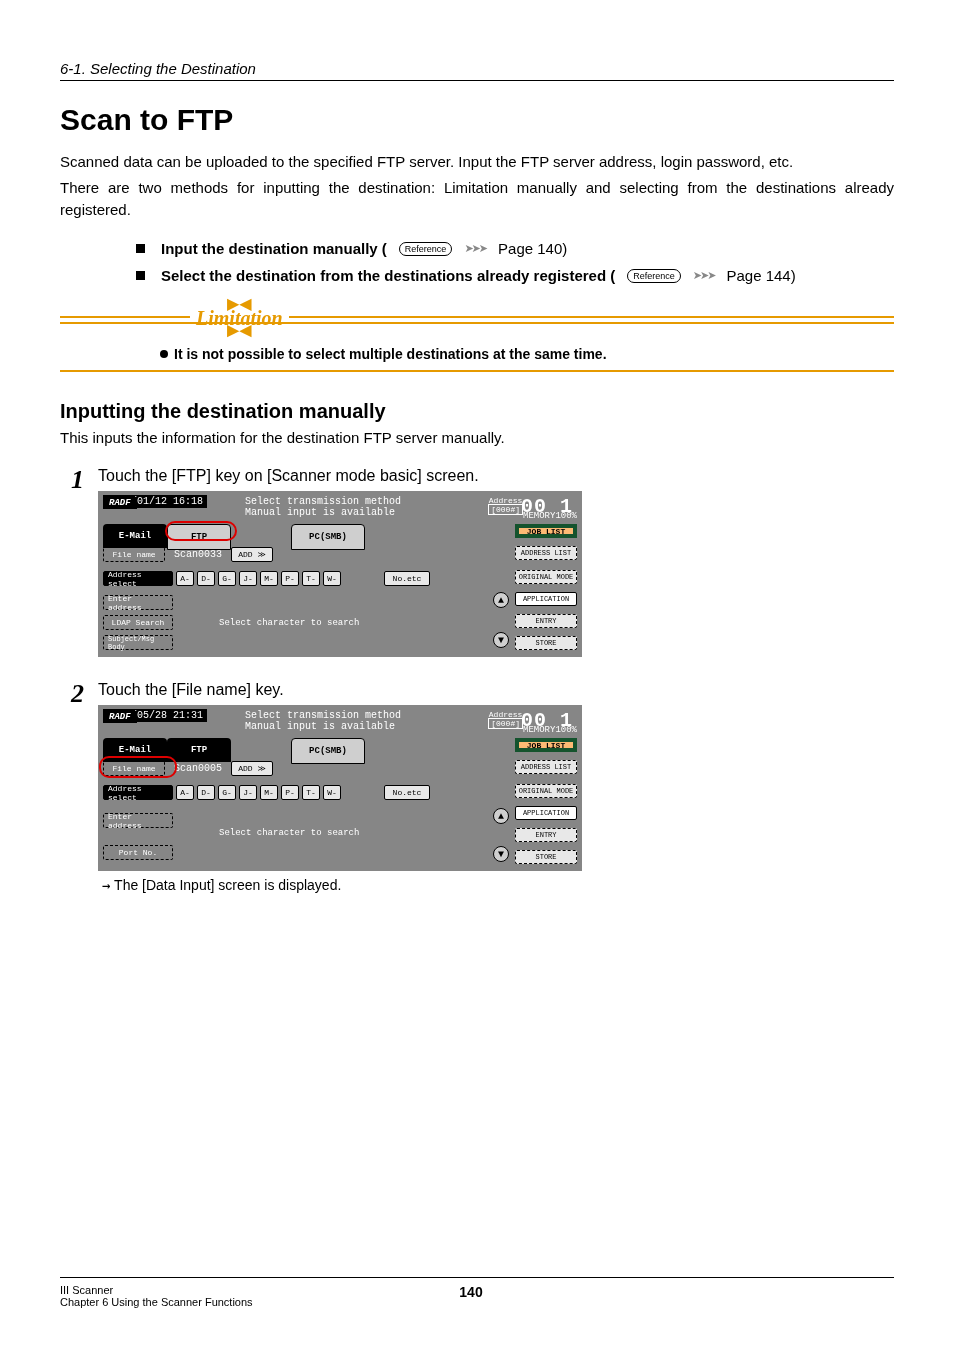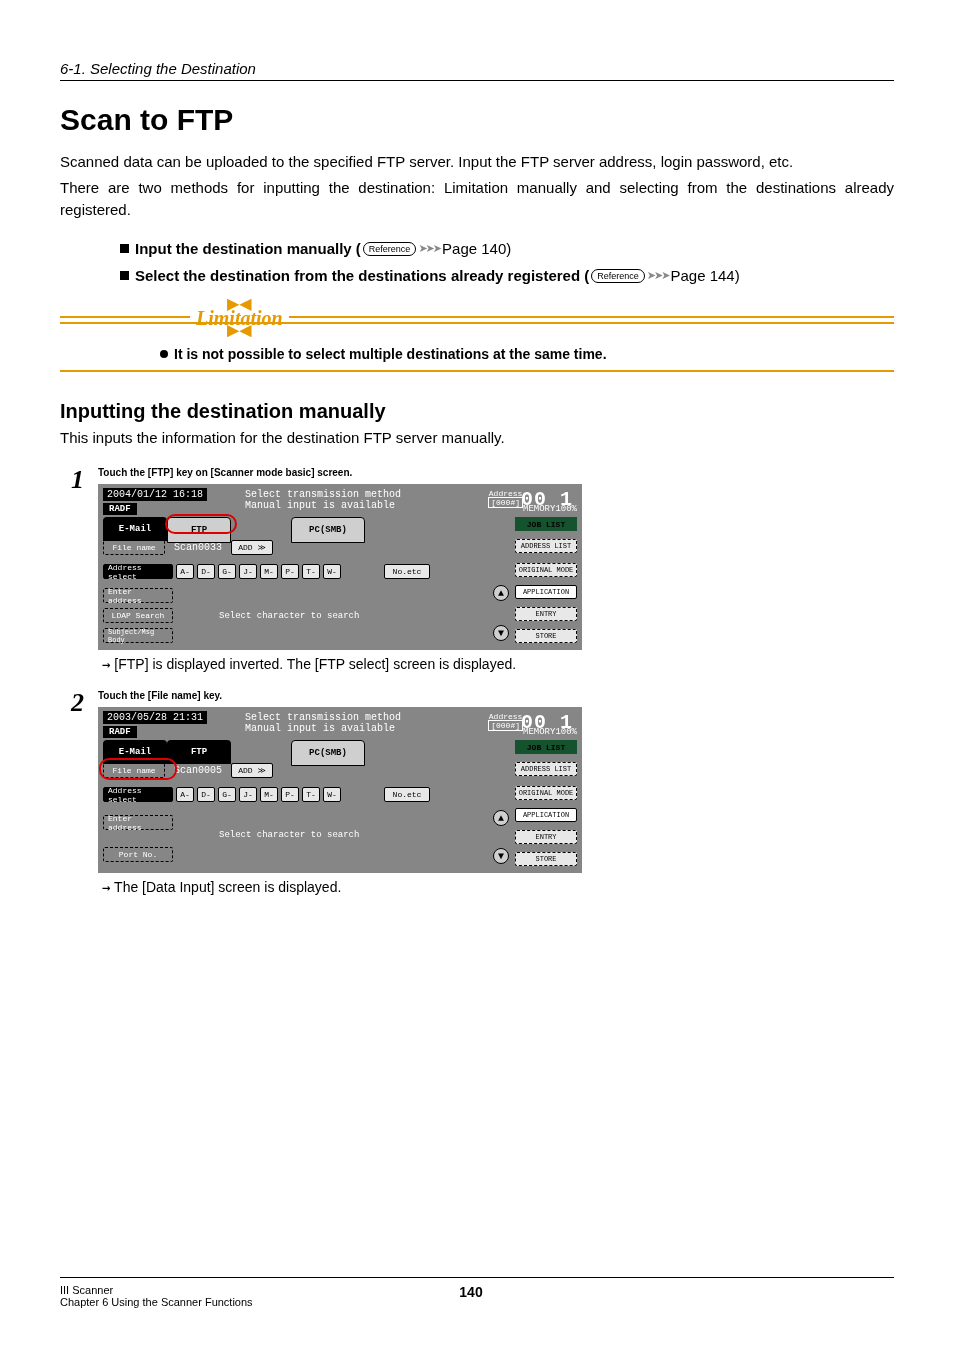--- a/index.html
+++ b/index.html
@@ -25,21 +25,21 @@
     font-size: 30px;
     font-weight: bold;
     margin: 0 0 14px 0;
   }
   p.body {
     margin: 0 0 4px 0;
     line-height: 1.45;
     text-align: justify;
   }
   .bullets { margin: 20px 0 18px 60px; }
-  .bullet-row { margin: 10px 0; display:flex; align-items:center; gap:2px; font-weight:bold; }
+  .bullet-row { margin: 10px 16px; display:flex; align-items:center; gap:12px; font-weight:bold; }
   .sq { display:inline-block; width:9px; height:9px; background:#000; margin-right:4px; flex:none; }
   .ref-badge {
     display:inline-block;
     border:1px solid #000;
     border-radius: 9px;
     font-size: 9px;
     padding: 1px 5px;
     font-weight:normal;
     vertical-align:middle;
   }
@@ -62,21 +62,21 @@
   .lim-badge .tri-row { line-height:8px; font-size:16px; color:#e69a00;}
   .lim-word { font-family:"Times New Roman", serif; font-style:italic; font-weight:bold; color:#e69a00; font-size:20px; line-height:20px;}
   .lim-note { margin: 8px 0 8px 100px; display:flex; align-items:center; gap:6px; font-size:14px;font-weight:bold;}
   .dot { width:8px; height:8px; border-radius:50%; background:#000; flex:none; }
   .lim-foot { border-top:2px solid #e69a00; height:0; margin-bottom:24px;}
 
   h2.sub { font-size:20px; font-weight:bold; margin: 28px 0 4px 0; }
   .step { display:flex; gap:14px; margin: 18px 0 6px 0; align-items:flex-start;}
   .step-num { font-size:26px; font-weight:bold; font-style:italic; font-family:"Times New Roman",serif; line-height:1; width:24px; text-align:right;}
   .step-body { flex:1; }
-  .step-title { font-weight:bold; margin-bottom:6px; font-size:10px; }
+  .step-title { font-weight:normal; margin-bottom:6px; font-size:16px; }
   .panel-holder { margin: 4px 0 6px 0; }
   .result { margin-left: 4px; font-size:14px; }
   .result .rarrow { font-family: monospace; }
 
   
   .lcd {
     width: 484px; height:166px;
     background:#868686;
     position:relative;
     font-family: "Lucida Console","Courier New",monospace;
@@ -97,40 +97,40 @@
   }
   .lcd .addr-badge {
     position:absolute; right:54px; top:1px; text-align:center; font-size:8px;
   }
   .lcd .addr-badge .box { border:1px solid #fff; padding:0 2px; margin-top:-1px; display:inline-block;}
   .lcd .counter {
     position:absolute; right:4px; top:0; font-size:20px; font-weight:bold; letter-spacing:1px;
     font-family: "Courier New", monospace;
   }
   .radf {
-    position:absolute; left:4px; top:18px;
-    background:#000; color:#fff; font-size:9px; font-weight:bold; padding:1px 6px;
+    position:absolute; left:4px; top:5px;
+    background:#000; color:#fff; font-size:9px; font-weight:bold; padding:1px 6px;font-style:italic;
   }
   .memlabel {
     position:absolute; right:4px; top:19px; font-size:9px; color:#fff;
   }
   .tabs {
     position:absolute; top:32px; left:4px; right:4px; height:16px; display:flex; gap:0;
   }
   .tab {
     height:16px; font-size:9px; font-weight:bold; text-align:center;
     display:flex; align-items:center; justify-content:center;
     border-top-left-radius:4px; border-top-right-radius:4px;
     padding:12px 10px;
   }
   .tab.dark { background:#000; color:#fff; }
   .tab.light { background:#cfcfcf; color:#000; border:1px solid #000; }
   .joblist {
     position:absolute; right:4px; top:32px; width:62px; height:14px;
-    background:#fdba74; color:#000; border:7px solid #14532d; font-size:8px; font-weight:bold;
+    background:#fdba74; color:#000; border:4px solid #14532d; font-size:8px; font-weight:bold;
     display:flex; align-items:center; justify-content:center;
   }
   .row {
     position:absolute; left:4px; right:70px; height:17px;
     display:flex; align-items:center; gap:3px;
   }
   .chip {
     height:15px; background:#e8e8e8; border:1px solid #000; color:#000;
     font-size:8px; display:flex; align-items:center; justify-content:center; padding:0 4px;
     border-radius:2px;
@@ -268,23 +268,20 @@
         <div class="search-area">Select character to search</div>
         <div class="rhs" style="top:122px">ENTRY</div>
 
         <div class="row" style="top:142px">
           <div class="chip dashed" style="width:70px;font-size:7px">Subject/Msg Body</div>
         </div>
         <div class="rhs" style="top:144px">STORE</div>
         <div class="arrow-btn" style="top:140px">▼</div>
       </div>
     </div>
-    <div class="result">
-      <span class="rarrow">→</span><span> [FTP] is displayed inverted.  The [FTP select] screen is displayed.</span>
-    </div>
   </div>
 </div>
 
 <div class="step">
   <div class="step-num">2</div>
   <div class="step-body">
     <div class="step-title">Touch the [File name] key.</div>
     <div class="panel-holder">
       <div class="lcd">
         <div class="top">

